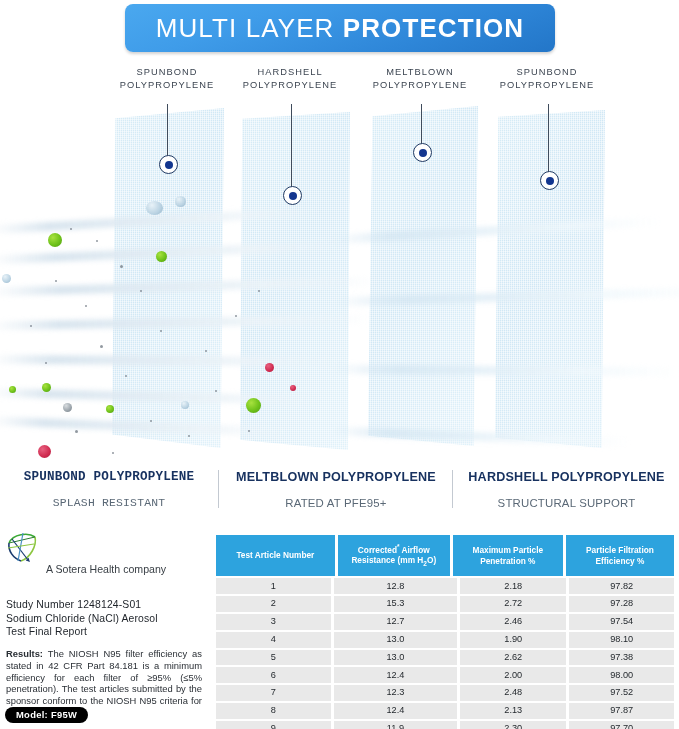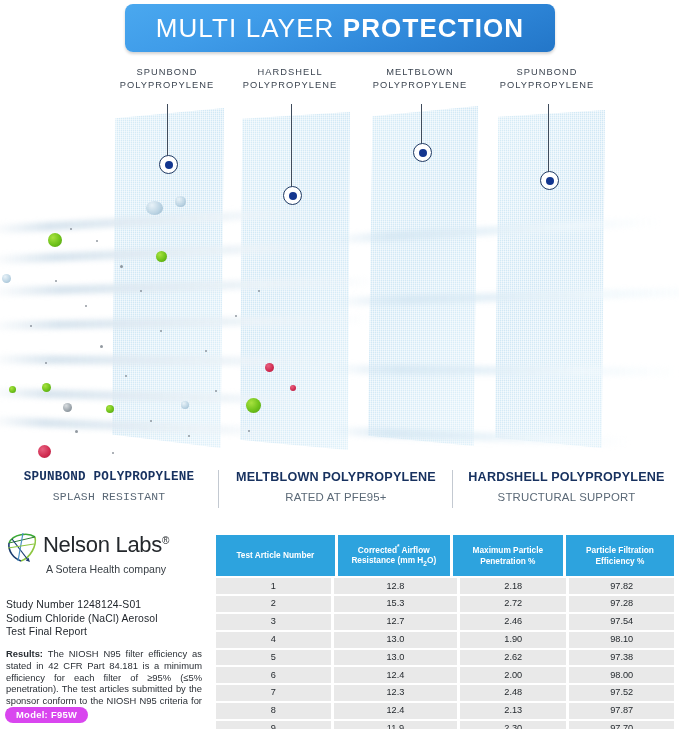--- a/index.html
+++ b/index.html
@@ -98,21 +98,21 @@
   .g-pink{background:radial-gradient(circle at 35% 32%,#e8607f 0%,#cf2a4f 60%,#a81f3e 100%);}
   .g-gray{background:radial-gradient(circle at 35% 30%,#d9dde0 0%,#9aa3aa 60%,#747d85 100%);}
   .g-blue{background:radial-gradient(circle at 35% 30%,#e8f2f8 0%,#b9d2e2 60%,#94b3c8 100%);}
 
   .speck{position:absolute;border-radius:50%;background:#6e7780;opacity:0.75;}
 
   
   .features{position:absolute;left:0;top:468px;width:679px;height:48px;}
   .feat{position:absolute;top:0;text-align:center;}
   .feat .t{display:block;color:#17315f;font-size:12.6px;font-weight:bold;letter-spacing:0.2px;line-height:18px;white-space:nowrap;}
-  .feat .s{display:block;color:#5a6876;font-size:11.4px;letter-spacing:0.2px;line-height:18px;margin-top:2px;white-space:nowrap;}
+  .feat .s{display:block;color:#5a6876;font-size:11.4px;letter-spacing:0.2px;line-height:18px;margin-top:8px;white-space:nowrap;}
   .f0{left:0;width:218px;font-family:Liberation Mono, monospace;}
   .f1{left:220px;width:232px;}
   .f2{left:454px;width:225px;}
   .vdiv{position:absolute;top:2px;width:1px;height:38px;background:#c3c9d1;}
   .vd0{left:218px;}
   .vd1{left:452px;}
 
   
   .brand{position:absolute;left:6px;top:528px;width:205px;}
   .brand-row{display:flex;align-items:flex-start;}
@@ -121,21 +121,21 @@
   .brand-name .reg{font-size:10px;vertical-align:super;}
   .brand-sub{color:#3a4046;font-size:10.6px;margin-left:40px;margin-top:-2px;line-height:14px;}
 
   .study{position:absolute;left:6px;top:598px;width:200px;
     color:#1d2228;font-size:10.4px;line-height:13.6px;letter-spacing:0.15px;}
   .results{position:absolute;left:6px;top:648px;width:196px;
     color:#2a2f35;font-size:9.4px;line-height:11.8px;text-align:justify;}
   .results b{font-weight:bold;}
 
   .model{position:absolute;left:5px;top:707px;
-    background:#d946ef;color:#ffffff;border-radius:9px;
+    background:#000000;color:#ffffff;border-radius:9px;
     padding:2px 11px 3px 11px;font-size:9.4px;font-weight:bold;letter-spacing:0.3px;}
 
   
   .table{position:absolute;left:216px;top:535px;width:458px;}
   .thead{display:flex;gap:3px;}
   .th{background:#2da3de;color:#ffffff;font-size:8.3px;font-weight:bold;
       line-height:10.5px;text-align:center;padding:7px 2px 7px 2px;
       display:flex;align-items:center;justify-content:center;min-height:17px;}
   .th0{width:119px;}
   .th1{width:112px;}
@@ -287,23 +287,20 @@
           <path d="M3 13 C7 4, 22 2, 29 7" stroke="#3aa935" stroke-width="1.6" fill="none"></path>
           <path d="M29 7 C31 16, 24 28, 15 31" stroke="#8cc63f" stroke-width="1.6" fill="none"></path>
           <path d="M15 31 C7 28, 2 21, 3 13" stroke="#1b3b6f" stroke-width="1.6" fill="none"></path>
           <path d="M3 13 L29 7" stroke="#2e7d32" stroke-width="1" fill="none"></path>
           <path d="M6 9 L22 30" stroke="#1b3b6f" stroke-width="1.2" fill="none"></path>
           <path d="M17 3 L12 31" stroke="#4a90c4" stroke-width="1.2" fill="none"></path>
           <path d="M2 18 L28 14" stroke="#8cc63f" stroke-width="1" fill="none"></path>
           <path d="M20 30 l3 1 l-1 -3" stroke="#1b3b6f" stroke-width="1.2" fill="none"></path>
         </svg>
       </div>
-      <div class="brand-name">
-        <span>Nelson Labs</span><span class="reg">®</span>
-      </div>
     </div>
     <div class="brand-sub">A Sotera Health company</div>
   </div>
 
   <div class="study">
     <div>Study Number 1248124-S01</div>
     <div>Sodium Chloride (NaCl) Aerosol</div>
     <div>Test Final Report</div>
   </div>
 

